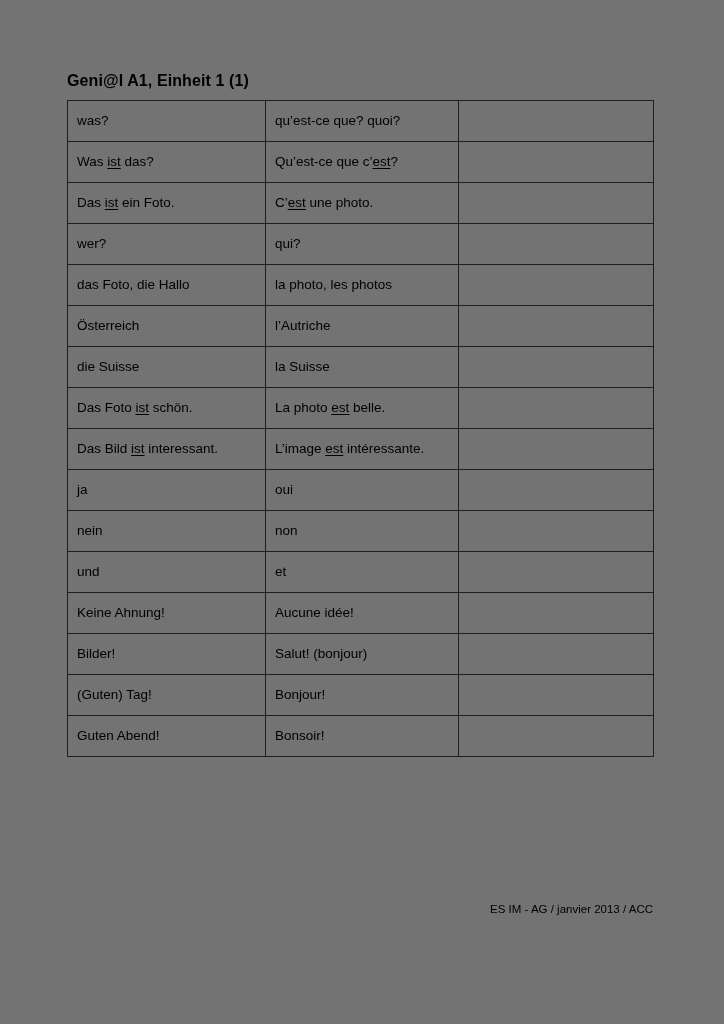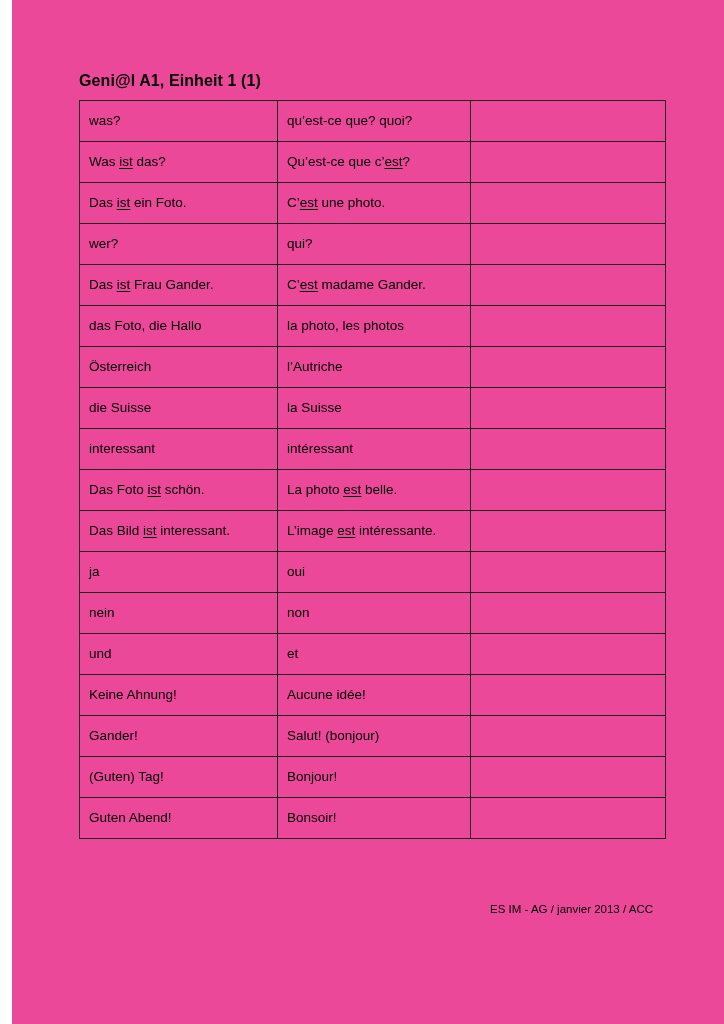--- a/index.html
+++ b/index.html
@@ -11,22 +11,21 @@
     width: 724px;
     height: 1024px;
     font-family: "Liberation Sans", sans-serif;
     color: #000000;
     position: relative;
     overflow: hidden;
   }
   .page {
     position: absolute;
     inset: 0;
-    background: #ec4899;
-    margin-left: 12px;
+    background: #737373;
   }
   .title {
     position: absolute;
     left: 67px;
     top: 72px;
     margin: 0;
     font-size: 16px;
     font-weight: bold;
     letter-spacing: 0.1px;
     white-space: nowrap;
@@ -88,42 +87,32 @@
           <td>Das <u>ist</u> ein Foto.</td>
           <td>C’<u>est</u> une photo.</td>
           <td></td>
         </tr>
         <tr>
           <td>wer?</td>
           <td>qui?</td>
           <td></td>
         </tr>
         <tr>
-          <td>Das <u>ist</u> Frau Gander.</td>
-          <td>C’<u>est</u> madame Gander.</td>
-          <td></td>
-        </tr>
-        <tr>
           <td>das Foto, die Hallo</td>
           <td>la photo, les photos</td>
           <td></td>
         </tr>
         <tr>
           <td>Österreich</td>
           <td>l’Autriche</td>
           <td></td>
         </tr>
         <tr>
           <td>die Suisse</td>
           <td>la Suisse</td>
-          <td></td>
-        </tr>
-        <tr>
-          <td>interessant</td>
-          <td>intéressant</td>
           <td></td>
         </tr>
         <tr>
           <td>Das Foto <u>ist</u> schön.</td>
           <td>La photo <u>est</u> belle.</td>
           <td></td>
         </tr>
         <tr>
           <td>Das Bild <u>ist</u> interessant.</td>
           <td>L’image <u>est</u> intéressante.</td>
@@ -143,21 +132,21 @@
           <td>und</td>
           <td>et</td>
           <td></td>
         </tr>
         <tr>
           <td>Keine Ahnung!</td>
           <td>Aucune idée!</td>
           <td></td>
         </tr>
         <tr>
-          <td>Gander!</td>
+          <td>Bilder!</td>
           <td>Salut! (bonjour)</td>
           <td></td>
         </tr>
         <tr>
           <td>(Guten) Tag!</td>
           <td>Bonjour!</td>
           <td></td>
         </tr>
         <tr>
           <td>Guten Abend!</td>

